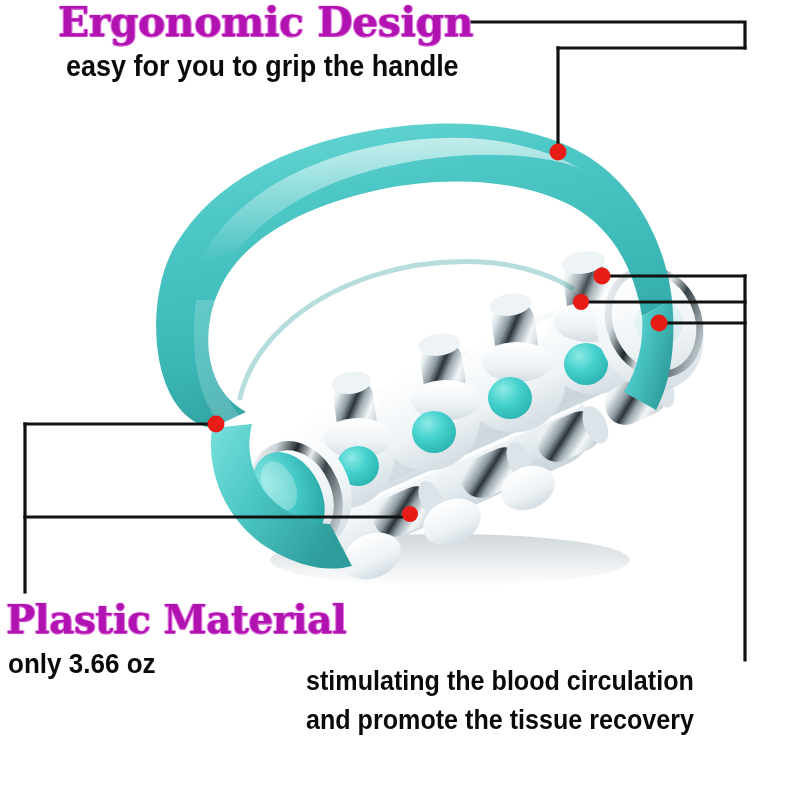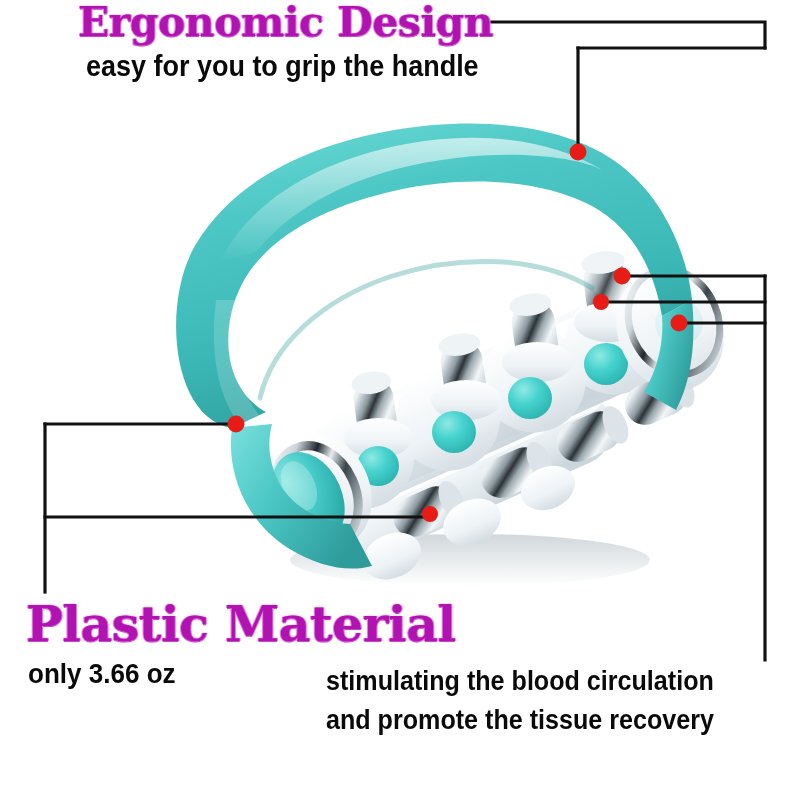--- a/index.html
+++ b/index.html
@@ -3,21 +3,21 @@
 <meta charset="utf-8">
 <style>
   html,body{margin:0;padding:0;}
   body{
     width:800px;height:800px;
     background:#ffffff;
     font-family:"Liberation Sans", sans-serif;
     overflow:hidden;
     position:relative;
   }
-  #stage{position:absolute;inset:0;width:752px;height:800px;margin-left:20px;}
+  #stage{position:absolute;inset:0;width:752px;height:800px;}
 
   
   .callout{position:absolute;}
   .headline{
     font-family:"DejaVu Serif", serif;
     font-weight:700;
     color:#b113b1;
     letter-spacing:-0.5px;
     white-space:nowrap;
     line-height:1;
@@ -35,21 +35,21 @@
     line-height:1.18;
     transform:scaleX(0.93);
     transform-origin:left center;
   }
 
   #co-ergonomic{left:58px;top:2px;}
   #co-ergonomic .headline{font-size:41px;}
   #co-ergonomic .subline{font-size:29px;margin-top:6px;margin-left:8px;}
 
   #co-plastic{left:6px;top:600px;}
-  #co-plastic .headline{font-size:49px;}
+  #co-plastic .headline{font-size:39px;}
   #co-plastic .subline{font-size:28px;margin-top:8px;margin-left:2px;}
 
   #co-deep{left:303px;top:657px;}
   #co-deep .headline{font-size:38px;}
   #co-deep .subline{font-size:27px;margin-top:9px;margin-left:3px;}
   #co-deep .subline.l2{margin-top:7px;}
 
   
   #leaders{position:absolute;left:0;top:0;width:800px;height:800px;}
 

